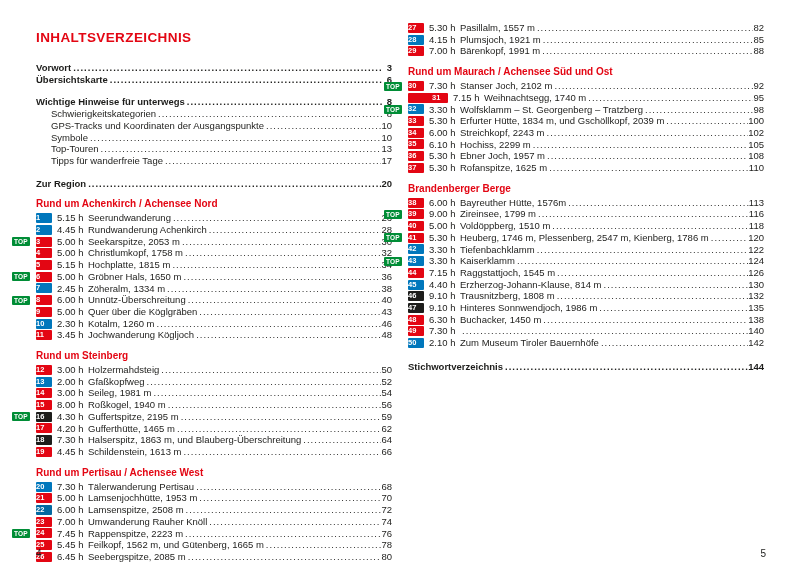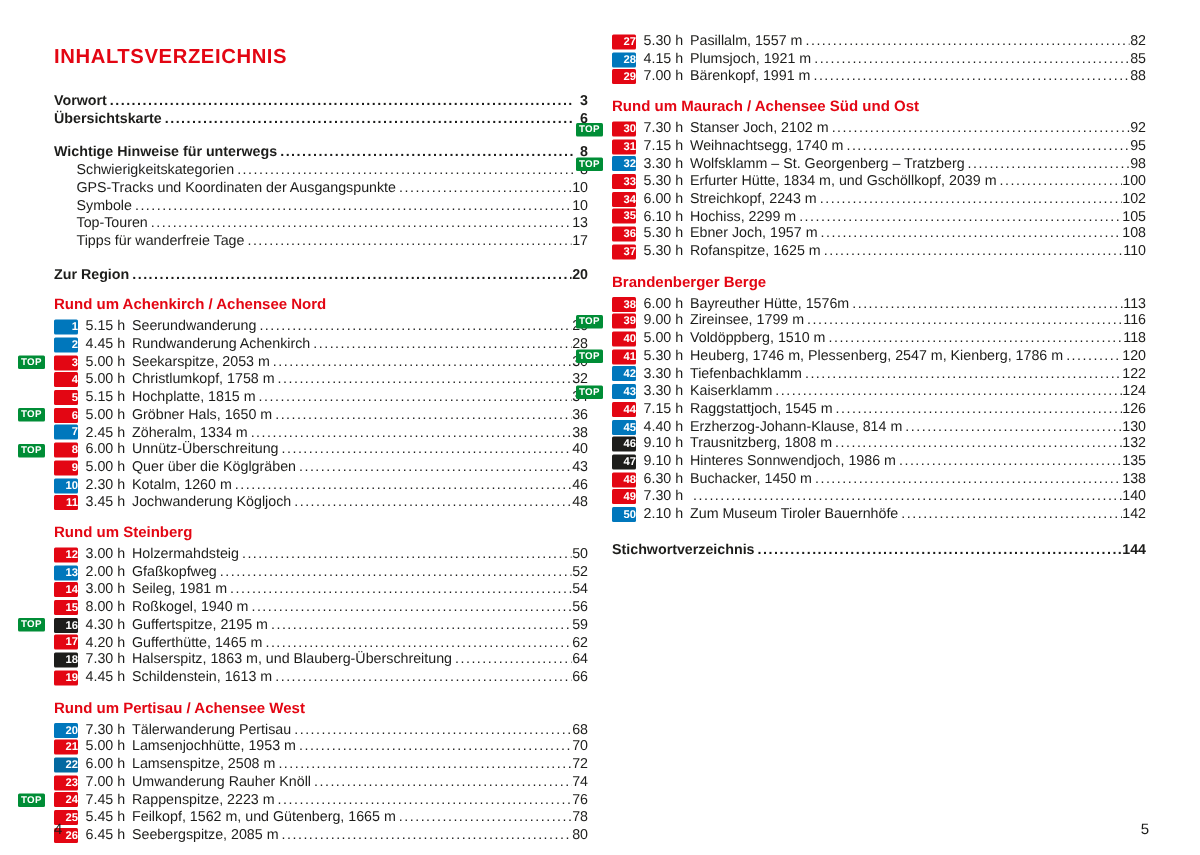--- a/index.html
+++ b/index.html
@@ -22,21 +22,21 @@
   .fm-row.bold{font-weight:700;}
   .fm-row.indent{padding-left:15px;}
   .fm-row.gap{margin-top:11px;align-items:center;}
   .index-row{margin-top:12px;font-weight:700;}
   .sec-title{
     color:var(--red);font-weight:700;font-size:10px;line-height:12px;margin:9px 0 2px 0;
   }
   .tour-row{position:relative;}
   .badge{
     flex:0 0 16px;align-self:center;height:10px;line-height:10px;margin-right:5px;
-    border-radius:1px;color:#fff;font-weight:700;font-size:7.5px;text-align:right;
+    border-radius:1px;color:#fff;font-weight:700;font-size:7.5px;text-align:left;
   }
   .top-badge{
     position:absolute;left:-24px;top:1.5px;color:#fff;font-weight:700;font-size:6.5px;
     line-height:7px;padding:1px 2px;border-radius:1px;letter-spacing:.2px;
   }
   .time{flex:0 0 31px;white-space:nowrap;}
   .t-title,.fm-label{white-space:nowrap;flex-shrink:0;}
   .dots{
     flex:1 1 auto;min-width:0;overflow:hidden;white-space:nowrap;
     padding:0 2px;letter-spacing:1px;
@@ -319,21 +319,21 @@
         <div class="sec-title">Rund um Maurach / Achensee Süd und Ost</div>
         <div class="tour-row">
           <span class="top-badge" style="background: rgb(0, 141, 54);">TOP</span>
           <span class="badge" style="background: rgb(227, 6, 19);">30</span>
           <span class="time">7.30 h</span>
           <span class="t-title">Stanser Joch, 2102 m</span>
           <span class="dots">....................................................................................................................................................................................</span>
           <span class="pg">92</span>
         </div>
         <div class="tour-row">
-          <span class="badge" style="background: rgb(227, 6, 19);">31</span>
+          <span class="badge" style="background: rgb(227, 6, 19); padding-left: 24px;">31</span>
           <span class="time">7.15 h</span>
           <span class="t-title">Weihnachtsegg, 1740 m</span>
           <span class="dots">....................................................................................................................................................................................</span>
           <span class="pg">95</span>
         </div>
         <div class="tour-row">
           <span class="top-badge" style="background: rgb(0, 141, 54);">TOP</span>
           <span class="badge" style="background: rgb(0, 119, 188);">32</span>
           <span class="time">3.30 h</span>
           <span class="t-title">Wolfsklamm – St. Georgenberg – Tratzberg</span>

